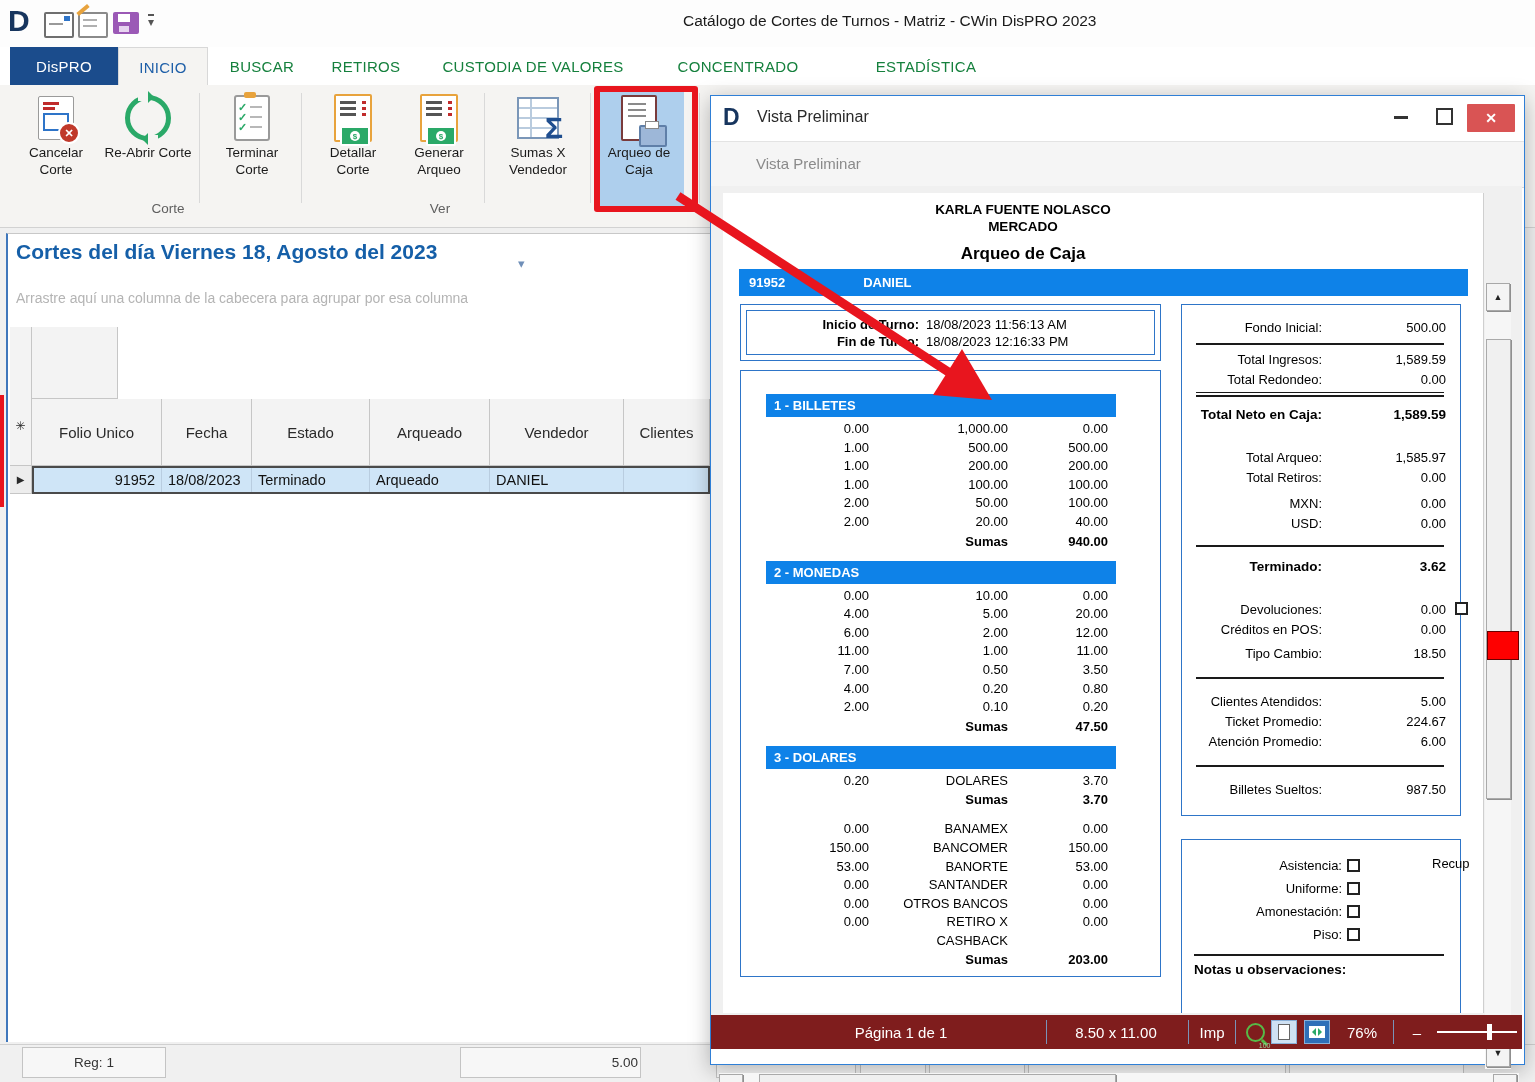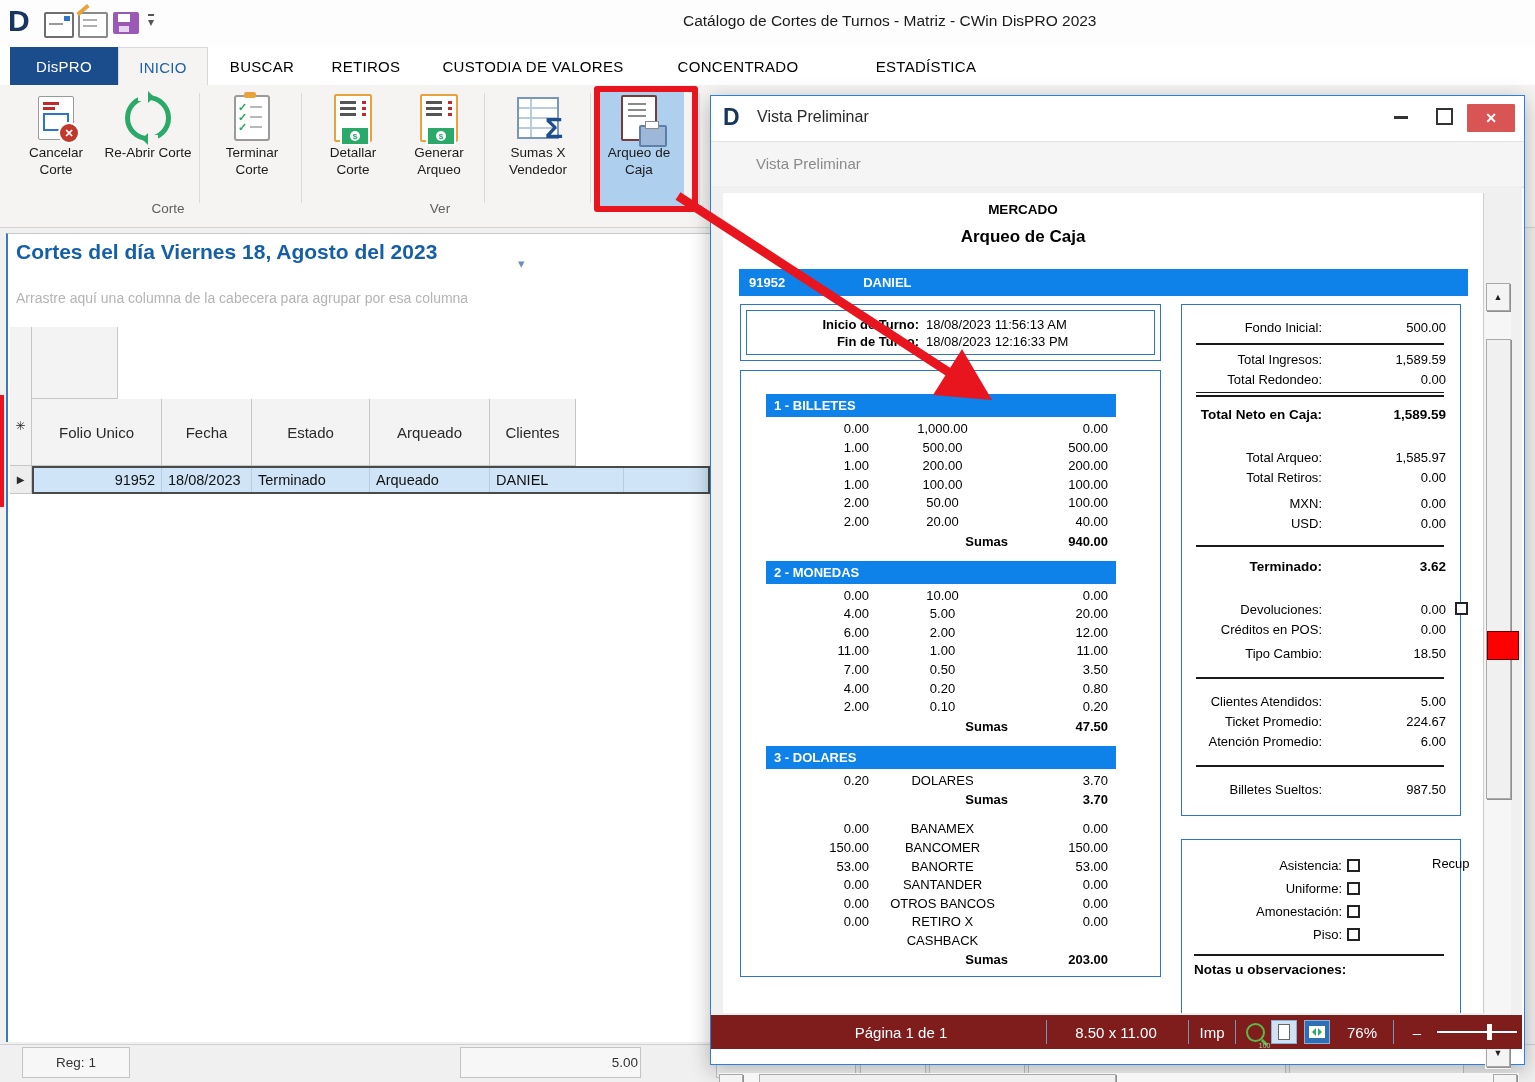--- a/index.html
+++ b/index.html
@@ -18,21 +18,21 @@
   .clip-ic .pencil{position:absolute;left:-4px;top:-6px;width:14px;height:4px;background:#e8a33d;transform:rotate(-40deg);}
   .clip-ic .r1,.clip-ic .r2{position:absolute;left:3px;width:14px;height:2px;background:#b0b0b0;}
   .clip-ic .r1{top:5px}.clip-ic .r2{top:11px}
   .save-ic{background:#9b59b6;border-radius:2px;}
   .save-ic .inner{position:absolute;left:5px;top:2px;width:12px;height:8px;background:#fff;}
   .save-ic .base{position:absolute;left:6px;bottom:2px;width:10px;height:6px;background:#e7d4f0;}
   .qat-caret{top:14px;color:#555;font-size:12px;border-top:2px solid #555;line-height:10px;padding-top:1px;}
   .main-title{top:12px;font-size:15.5px;color:#1a1a1a;}
 
   .tabsrow{left:0;top:47px;width:1535px;height:38px;background:#ffffff;}
-  .tab{top:0;height:38px;display:flex;align-items:center;justify-content:center;font-size:15px;color:#000000;letter-spacing:.3px;}
+  .tab{top:0;height:38px;display:flex;align-items:center;justify-content:center;font-size:15px;color:#15803d;letter-spacing:.3px;}
   .tab-dispro{background:#1b4c8c;color:#fff;}
   .tab-active{background:#f5f4f2;color:#1e5fa8;border:1px solid #d8d8d8;border-bottom:none;}
 
   .ribbon{left:0;top:85px;width:1535px;height:142px;background:#f5f4f2;border-bottom:1px solid #d2d2d2;}
   .rbtn{top:7px;height:118px;display:flex;flex-direction:column;align-items:center;font-size:13.5px;color:#1a1a1a;line-height:17px;text-align:center;}
   .rbtn .ric{height:52px;display:flex;align-items:center;justify-content:center;}
   .rbtn-hl{background:#aecfed;}
   .rsep{top:8px;width:1px;height:110px;background:#d9d9d9;}
   .rgroup{top:116px;font-size:13.5px;color:#5f5f5f;text-align:center;}
 
@@ -99,21 +99,21 @@
   .boxA{left:17px;top:111px;width:421px;height:57px;border:1px solid #2e75c8;box-sizing:border-box;}
   .boxA-in{position:absolute;left:5px;top:5px;right:5px;bottom:5px;border:1px solid #2e75c8;display:flex;flex-direction:column;justify-content:center;}
   .turno-row{display:flex;font-size:13px;line-height:17px;color:#000;}
   .turno-lab{width:172px;text-align:right;font-weight:bold;}
   .turno-val{margin-left:7px;}
   .boxB{left:17px;top:177px;width:421px;height:607px;border:1px solid #2e75c8;box-sizing:border-box;}
   .secwrap{position:absolute;left:25px;top:0;width:350px;}
   .secbar{height:23px;padding-left:8px;box-sizing:border-box;margin-bottom:3px;}
   .srow{display:flex;font-size:13px;line-height:18.6px;color:#000;padding-right:8px;box-sizing:border-box;}
   .c-qty{width:103px;text-align:right;}
-  .c-den{margin-left:8px;flex:1;text-align:center;}
+  .c-den{margin-left:8px;flex:1;text-align:right;}
   .c-amt{width:100px;text-align:right;}
   .sumrow{display:flex;justify-content:flex-end;font-size:13px;font-weight:bold;line-height:19px;padding-right:8px;box-sizing:border-box;}
   .mt23{margin-top:23px}.mt10{margin-top:10px}.mt11{margin-top:11px}
   .boxT{left:458px;top:111px;width:280px;height:512px;border:1px solid #2e75c8;box-sizing:border-box;padding:12px 14px 0 8px;}
   .trow{display:flex;height:20px;align-items:center;font-size:13px;color:#000;position:relative;}
   .tlab{flex:1;text-align:right;padding-right:12px;}
   .tval{width:112px;text-align:right;}
   .tbold{font-weight:bold;font-size:13.5px;height:22px;}
   .thr{border-top:2px solid #1a1a1a;margin:6px 2px 4px 6px;}
   .thr2{border-top:1px solid #1a1a1a;border-bottom:2px solid #1a1a1a;height:2px;margin:3px 2px 6px 6px;}
@@ -302,20 +302,21 @@
         </div>
         <div style="display:flex;flex-direction:column">
           <div style="display:flex">
             <div class="gcell gband" style="width:86px"></div>
           </div>
           <div style="display:flex">
             <div class="gcell ghead" style="width:130px">Folio Unico</div>
             <div class="gcell ghead" style="width:90px">Fecha</div>
             <div class="gcell ghead" style="width:118px">Estado</div>
             <div class="gcell ghead" style="width:120px">Arqueado</div>
+            <div class="gcell ghead" style="width:134px">Vendedor</div>
             <div class="gcell ghead" style="width:86px">Clientes</div>
           </div>
         </div>
       </div>
 
       <div style="display:flex">
         <div class="gcell" style="width:22px;height:28px;background:#ededed">
           <span style="font-size:10px">▶</span>
         </div>
         <div class="rowsel" style="width:678px;box-sizing:border-box">
@@ -324,21 +325,21 @@
           <div class="rcell" style="width:118px">Terminado</div>
           <div class="rcell" style="width:120px">Arqueado</div>
           <div class="rcell" style="width:134px">DANIEL</div>
           <div class="rcell" style="flex:1;border-right:none"></div>
         </div>
       </div>
     </div>
   </div>
 
   <div class="abs" style="left:0;top:1044px;width:1535px;height:38px;background:#f0f0f0;border-top:1px solid #d0d0d0"></div>
-  <div class="abs statusbox" style="left:22px;top:1047px;width:108px">Reg: 1</div>
+  <div class="abs statusbox" style="left:22px;top:1047px;width:144px">Reg: 1</div>
   <div class="abs statusbox" style="left:460px;top:1047px;width:181px;justify-content:flex-end;padding-right:2px">5.00</div>
   <div class="abs statusbox" style="left:716px;top:1047px;width:140px;z-index:1"></div>
   <div class="abs statusbox" style="left:860px;top:1047px;width:66px;z-index:1"></div>
   <div class="abs statusbox" style="left:929px;top:1047px;width:96px;z-index:1"></div>
   <div class="abs statusbox" style="left:1028px;top:1047px;width:258px;z-index:1"></div>
   <div class="abs statusbox" style="left:1289px;top:1047px;width:175px;z-index:1"></div>
 
   <div class="abs dialog">
     <div class="abs dlg-title">
       <div class="abs dlg-logo">D</div>
@@ -348,20 +349,21 @@
       <div class="abs win-close">✕</div>
     </div>
     <div class="abs dlg-toolbar">
       <div class="abs dlg-toolbar-label">Vista Preliminar</div>
     </div>
 
     <div class="abs viewport">
       <div class="abs page">
 
         <div class="abs rep-head">
+          <div class="rep-co">KARLA FUENTE NOLASCO</div>
           <div class="rep-co">MERCADO</div>
           <div class="rep-title">Arqueo de Caja</div>
         </div>
 
         <div class="abs bluebar rep-topbar">
           <span style="margin-left:10px">91952</span>
           <span style="margin-left:78px">DANIEL</span>
         </div>
 
         <div class="abs boxA">

